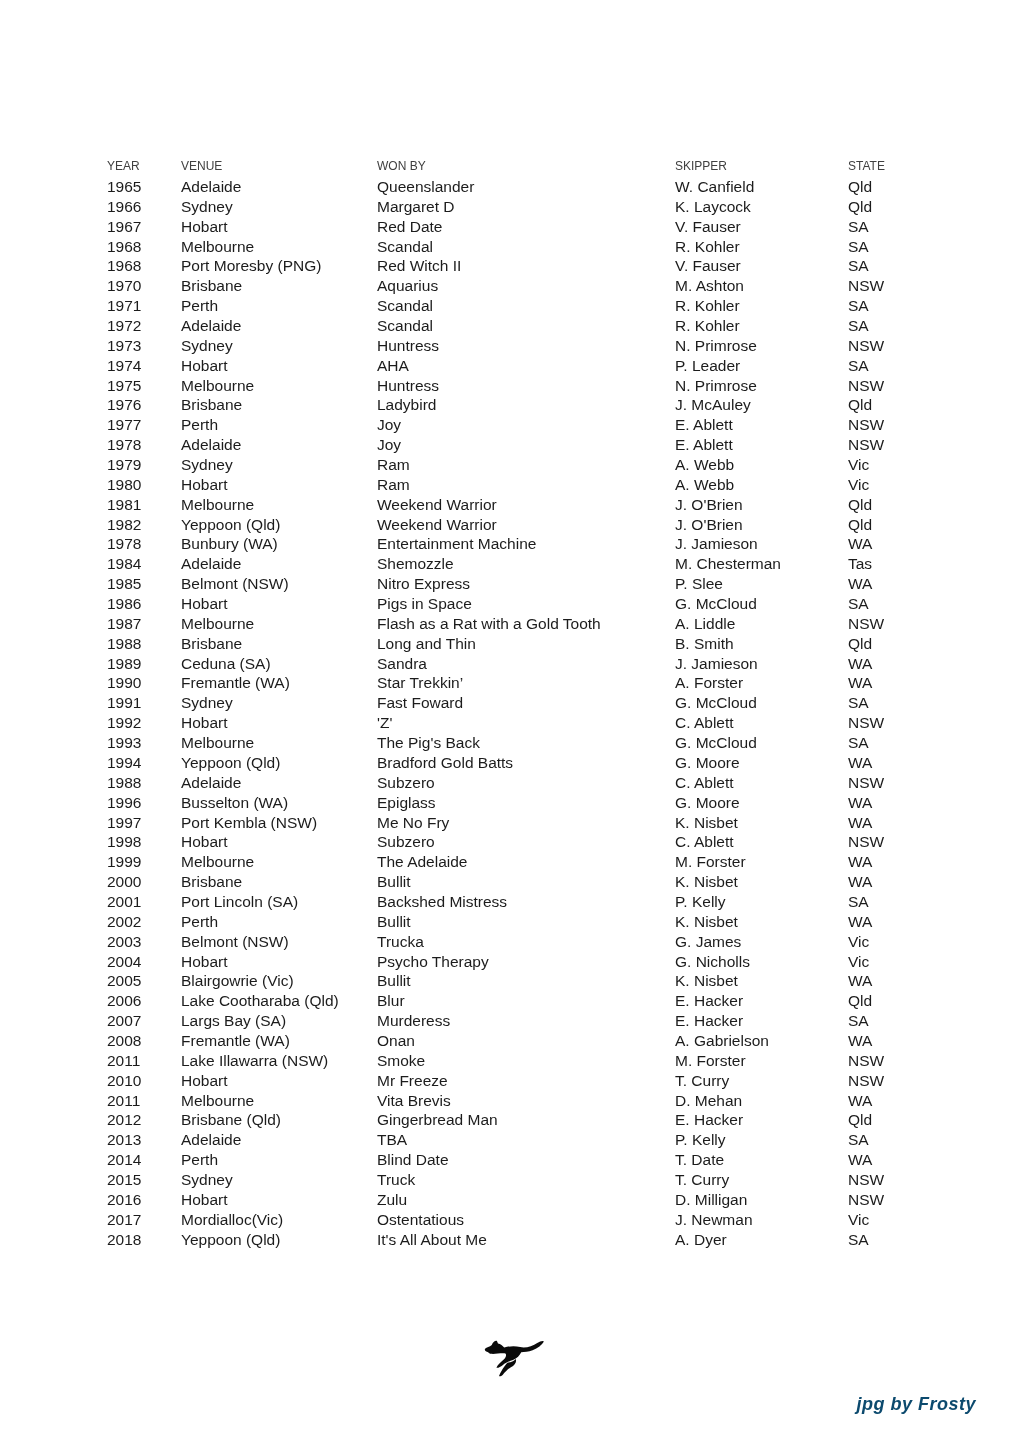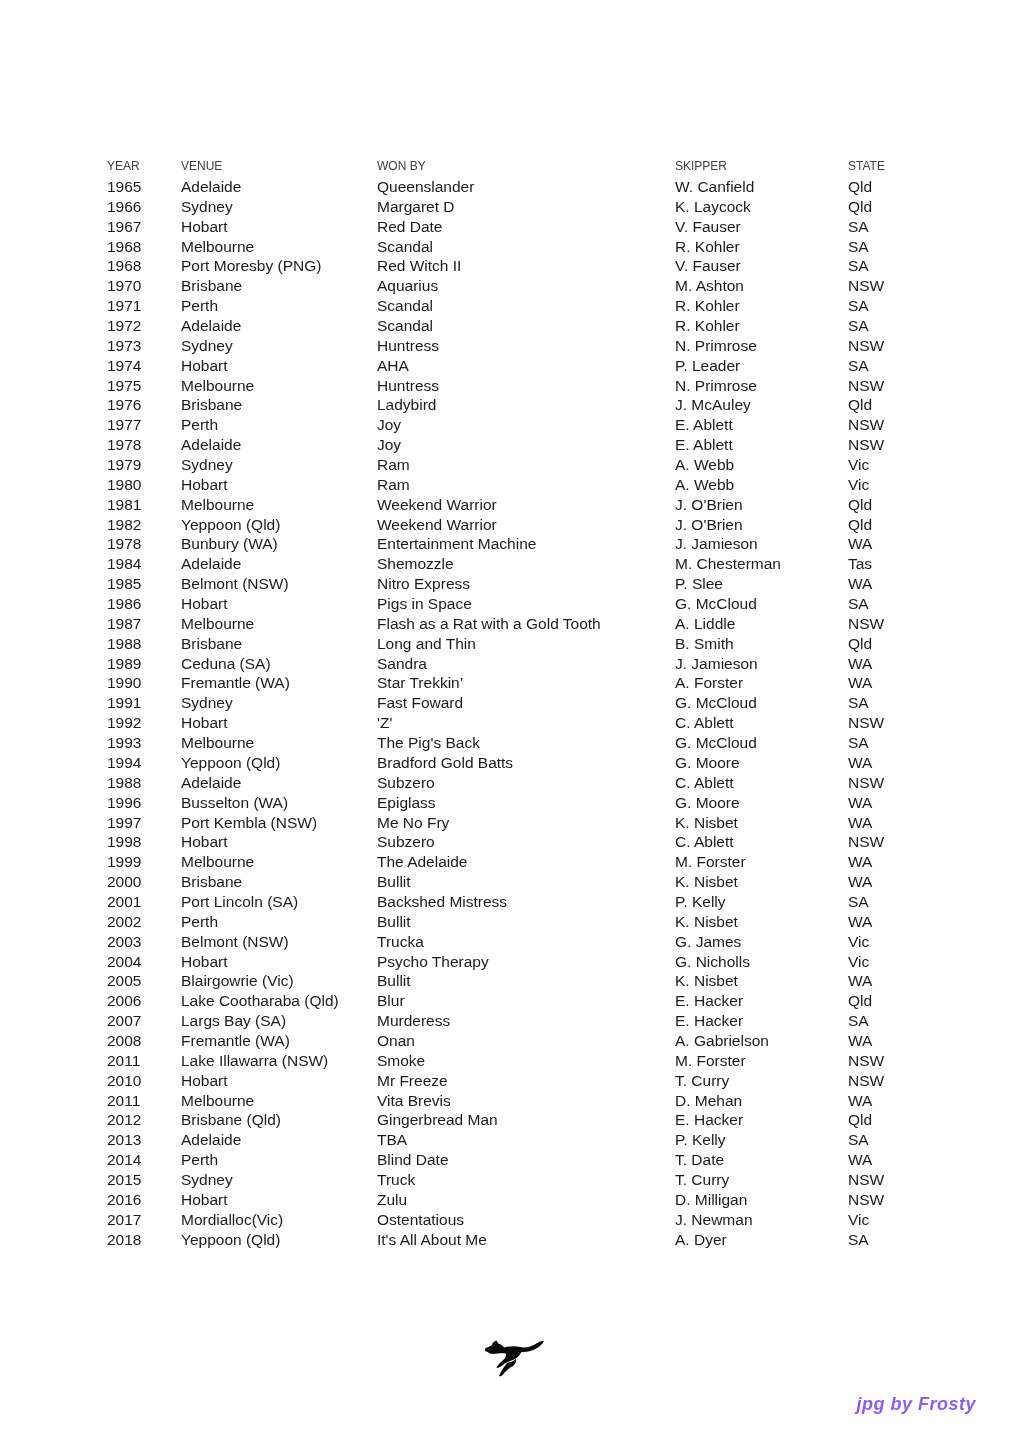--- a/index.html
+++ b/index.html
@@ -68,21 +68,21 @@
   }
   .logo svg{width:100%;height:100%;}
 
   
   .watermark{
     position:absolute;
     right:48px;top:1394px;
     font-size:18px;
     font-style:italic;
     font-weight:bold;
-    color:#8b5cf6;
+    color:#0c4a6e;
     letter-spacing:0.5px;
   }
 </style>
 </head>
 <body>
 
 <div class="page">
 
 
   <div class="trophy-table">

